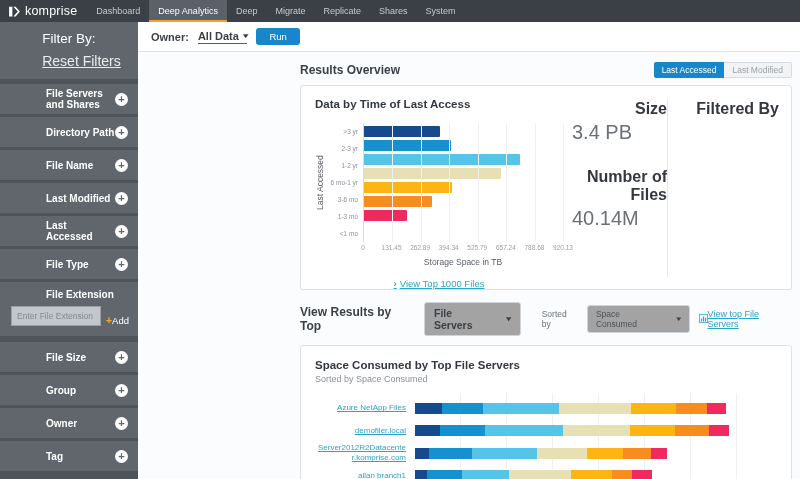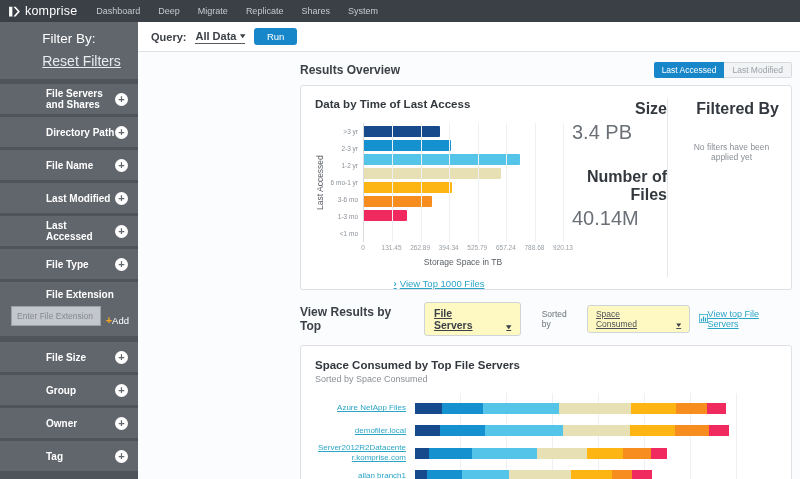--- a/index.html
+++ b/index.html
@@ -63,21 +63,21 @@
   .view-link b { text-decoration:none; margin-right:3px; font-weight:bold; }
 
   .stats-col { width:97px; flex:none; padding:2px 0 0 2px; }
   .stat-label { font-size:16px; font-weight:bold; color:#33383e;text-align:right; }
   .stat-value { font-size:20px; color:#6b7077; margin:3px 0 24px; }
   .vdivider { width:1px; background:#e4e7eb; align-self:stretch; margin-bottom:12px; flex:none; }
   .fb-col { flex:1; padding:2px 12px 0 16px; }
   .fb-empty { font-size:8.5px; color:#8a9097; text-align:center; margin-top:24px; }
 
   .sec2-head { display:flex; align-items:center; gap:9px; margin-bottom:9px; }
-  .sel { border:1px solid #cfd4d9; border-radius:3px; background:#fef9c3; display:flex; align-items:flex-end; gap:14px; cursor:pointer;text-decoration:underline; }
+  .sel { border:1px solid #cfd4d9; border-radius:3px; background:#a3a3a3; display:flex; align-items:center; gap:14px; cursor:pointer; }
   .sel1 { padding:4px 9px; font-size:10.5px; font-weight:bold; color:#3c4147; }
   .sel2 { padding:3px 8px; font-size:8.5px; color:#4c5157; }
   .sorted-by { font-size:8.5px; color:#6a7076; margin-left:12px; }
   .link2 { font-size:9px; color:#2aa5c6; text-decoration:underline; display:flex; align-items:center; cursor:pointer; }
 
   .panel2 { height:170px; padding:13px 14px 0; overflow:hidden; }
   .csub { font-size:9px; color:#8b9096; margin-top:3px; }
   .schart { position:relative; margin-top:13px; }
   .sgrid { position:absolute; left:100px; right:8px; top:-4px; bottom:0; background:repeating-linear-gradient(to right, transparent 0 45px, #eef0f4 45px 46px); }
   .srow { display:flex; align-items:center; height:22.5px; position:relative; }
@@ -92,20 +92,21 @@
   <div class="logo">
     <span>
       <svg width="13" height="13" viewBox="0 0 24 24">
           <path fill="#ffffff" d="M2 3h6v18H2zM10 3h4l8 9-8 9h-4l8-9z"></path>
         </svg>
     </span>
     <span>komprise</span>
   </div>
   <div class="nav-items" id="nav-items">
       <div class="nav-item">Dashboard</div>
+      <div class="nav-item active">Deep Analytics</div>
       <div class="nav-item">Deep</div>
       <div class="nav-item">Migrate</div>
       <div class="nav-item">Replicate</div>
       <div class="nav-item">Shares</div>
       <div class="nav-item">System</div>
     </div>
 </div>
 
 <div class="sidebar">
   <div class="sb-head">
@@ -161,21 +162,21 @@
       <div class="f-row">
         <span class="f-label">Tag</span>
         <span class="plus-icon">+</span>
       </div>
     </div>
 </div>
 
 <div class="main">
 
   <div class="query-bar">
-    <span class="query-label">Query:</span>
+    <span class="query-label">Owner:</span>
     <span class="query-value">
       <span>All Data</span>
       <span class="chev">▾</span>
     </span>
     <button class="run-btn">Run</button>
   </div>
 
   <div class="content">
 
     <div class="sec-head">
@@ -235,21 +236,20 @@
         <div class="stat-label">Size</div>
         <div class="stat-value">3.4 PB</div>
         <div class="stat-label">Number of Files</div>
         <div class="stat-value">40.14M</div>
       </div>
 
       <div class="vdivider"></div>
 
       <div class="fb-col">
         <div class="stat-label">Filtered By</div>
-        <div class="fb-empty">No filters have been applied yet</div>
       </div>
     </div>
 
     <div class="sec2-head">
       <span class="sec-title">View Results by Top</span>
       <span class="sel sel1">
         <span>File Servers</span>
         <span class="chev">▾</span>
       </span>
       <span class="sorted-by">Sorted by</span>

